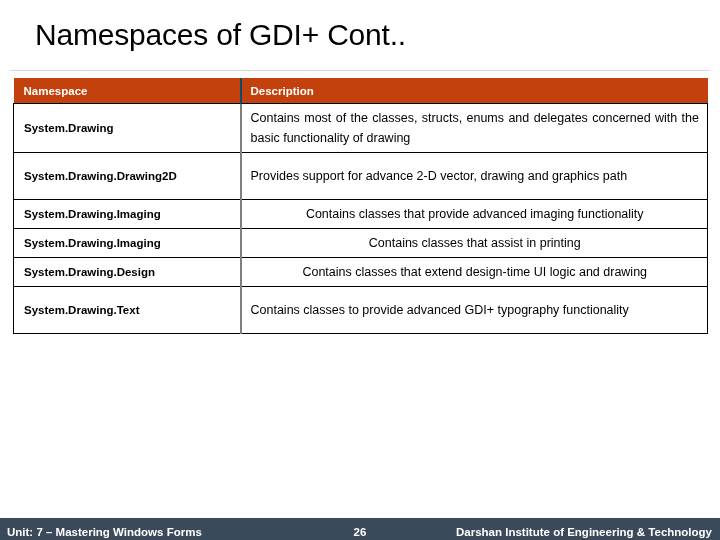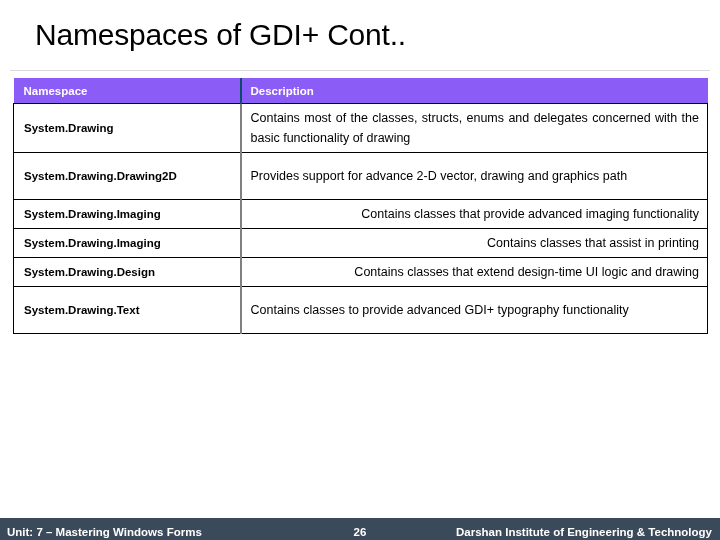--- a/index.html
+++ b/index.html
@@ -53,21 +53,21 @@
   .ns-table col.c-desc { width: 467px; }
 
   .ns-table th,
   .ns-table td {
     vertical-align: middle;
     padding: 0;
   }
 
   
   .ns-table thead th {
-    background: #8b5cf6;
+    background: #c2410c;
     color: #ffffff;
     font-size: 11.5px;
     font-weight: bold;
     height: 25px;
     text-align: left;
   }
   .ns-table thead th .cellpad {
     padding: 0 0 0 10px;
   }
   .ns-table thead th.th-desc .cellpad {
@@ -98,21 +98,21 @@
     font-weight: 400;
     color: #000000;
     line-height: 20px;
   }
   .ns-table tbody td.td-desc .cellpad {
     padding: 4px 8px 4px 9px;
     text-align: justify;
     text-justify: inter-word;
   }
   .ns-table tbody td.td-desc.one-line .cellpad {
-    text-align: right;
+    text-align: center;
   }
   .ns-table tbody tr.r-tall td { height: 46px; }
   .ns-table tbody tr.r-short td { height: 28px; }
 
   
   .footer-bar {
     position: absolute;
     left: 0;
     bottom: 0;
     width: 720px;

